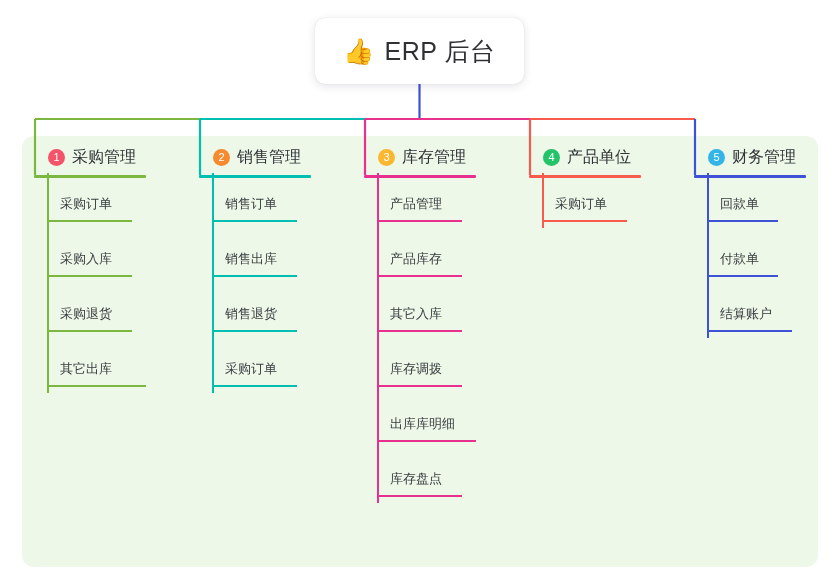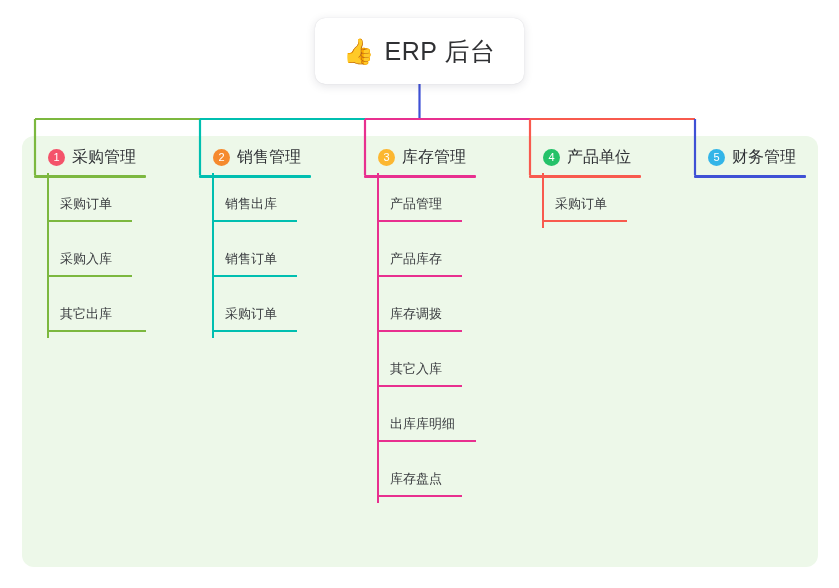--- a/index.html
+++ b/index.html
@@ -188,40 +188,50 @@
             <div class="leaf-text">采购订单</div>
             <div class="leaf-rule" style="background: rgb(124, 184, 63); width: 84px;"></div>
           </div>
           <div class="leaf">
             <div class="leaf-stem" style="background: rgb(124, 184, 63);"></div>
             <div class="leaf-text">采购入库</div>
             <div class="leaf-rule" style="background: rgb(124, 184, 63); width: 84px;"></div>
           </div>
           <div class="leaf">
             <div class="leaf-stem" style="background: rgb(124, 184, 63);"></div>
+            <div class="leaf-text">采购退货</div>
+            <div class="leaf-rule" style="background: rgb(124, 184, 63); width: 84px;"></div>
+          </div>
+          <div class="leaf">
+            <div class="leaf-stem" style="background: rgb(124, 184, 63);"></div>
             <div class="leaf-text">其它出库</div>
             <div class="leaf-rule" style="background: rgb(124, 184, 63); width: 98px;"></div>
           </div>
         </div>
       </div>
       <div class="branch" style="left: 199px;">
         <div class="branch-head">
           <span class="badge" style="background: rgb(245, 138, 46);">2</span>
           <span class="branch-label">销售管理</span>
           <div class="head-rule" style="background: rgb(0, 191, 176); width: 112px;"></div>
         </div>
         <div class="leaves">
           <div class="leaf">
             <div class="leaf-stem" style="background: rgb(0, 191, 176);"></div>
+            <div class="leaf-text">销售订单</div>
+            <div class="leaf-rule" style="background: rgb(0, 191, 176); width: 84px;"></div>
+          </div>
+          <div class="leaf">
+            <div class="leaf-stem" style="background: rgb(0, 191, 176);"></div>
             <div class="leaf-text">销售出库</div>
             <div class="leaf-rule" style="background: rgb(0, 191, 176); width: 84px;"></div>
           </div>
           <div class="leaf">
             <div class="leaf-stem" style="background: rgb(0, 191, 176);"></div>
-            <div class="leaf-text">销售订单</div>
+            <div class="leaf-text">销售退货</div>
             <div class="leaf-rule" style="background: rgb(0, 191, 176); width: 84px;"></div>
           </div>
           <div class="leaf">
             <div class="leaf-stem" style="background: rgb(0, 191, 176);"></div>
             <div class="leaf-text">采购订单</div>
             <div class="leaf-rule" style="background: rgb(0, 191, 176); width: 84px;"></div>
           </div>
         </div>
       </div>
       <div class="branch" style="left: 364px;">
@@ -236,26 +246,26 @@
             <div class="leaf-text">产品管理</div>
             <div class="leaf-rule" style="background: rgb(232, 48, 143); width: 84px;"></div>
           </div>
           <div class="leaf">
             <div class="leaf-stem" style="background: rgb(232, 48, 143);"></div>
             <div class="leaf-text">产品库存</div>
             <div class="leaf-rule" style="background: rgb(232, 48, 143); width: 84px;"></div>
           </div>
           <div class="leaf">
             <div class="leaf-stem" style="background: rgb(232, 48, 143);"></div>
+            <div class="leaf-text">其它入库</div>
+            <div class="leaf-rule" style="background: rgb(232, 48, 143); width: 84px;"></div>
+          </div>
+          <div class="leaf">
+            <div class="leaf-stem" style="background: rgb(232, 48, 143);"></div>
             <div class="leaf-text">库存调拨</div>
-            <div class="leaf-rule" style="background: rgb(232, 48, 143); width: 84px;"></div>
-          </div>
-          <div class="leaf">
-            <div class="leaf-stem" style="background: rgb(232, 48, 143);"></div>
-            <div class="leaf-text">其它入库</div>
             <div class="leaf-rule" style="background: rgb(232, 48, 143); width: 84px;"></div>
           </div>
           <div class="leaf">
             <div class="leaf-stem" style="background: rgb(232, 48, 143);"></div>
             <div class="leaf-text">出库库明细</div>
             <div class="leaf-rule" style="background: rgb(232, 48, 143); width: 98px;"></div>
           </div>
           <div class="leaf">
             <div class="leaf-stem" style="background: rgb(232, 48, 143);"></div>
             <div class="leaf-text">库存盘点</div>
@@ -276,16 +286,33 @@
             <div class="leaf-rule" style="background: rgb(248, 90, 78); width: 84px;"></div>
           </div>
         </div>
       </div>
       <div class="branch" style="left: 694px;">
         <div class="branch-head">
           <span class="badge" style="background: rgb(51, 181, 232);">5</span>
           <span class="branch-label">财务管理</span>
           <div class="head-rule" style="background: rgb(63, 81, 213); width: 112px;"></div>
         </div>
+        <div class="leaves">
+          <div class="leaf">
+            <div class="leaf-stem" style="background: rgb(63, 81, 213);"></div>
+            <div class="leaf-text">回款单</div>
+            <div class="leaf-rule" style="background: rgb(63, 81, 213); width: 70px;"></div>
+          </div>
+          <div class="leaf">
+            <div class="leaf-stem" style="background: rgb(63, 81, 213);"></div>
+            <div class="leaf-text">付款单</div>
+            <div class="leaf-rule" style="background: rgb(63, 81, 213); width: 70px;"></div>
+          </div>
+          <div class="leaf">
+            <div class="leaf-stem" style="background: rgb(63, 81, 213);"></div>
+            <div class="leaf-text">结算账户</div>
+            <div class="leaf-rule" style="background: rgb(63, 81, 213); width: 84px;"></div>
+          </div>
+        </div>
       </div>
     </div>
 
 </div>
 
 </body></html>

